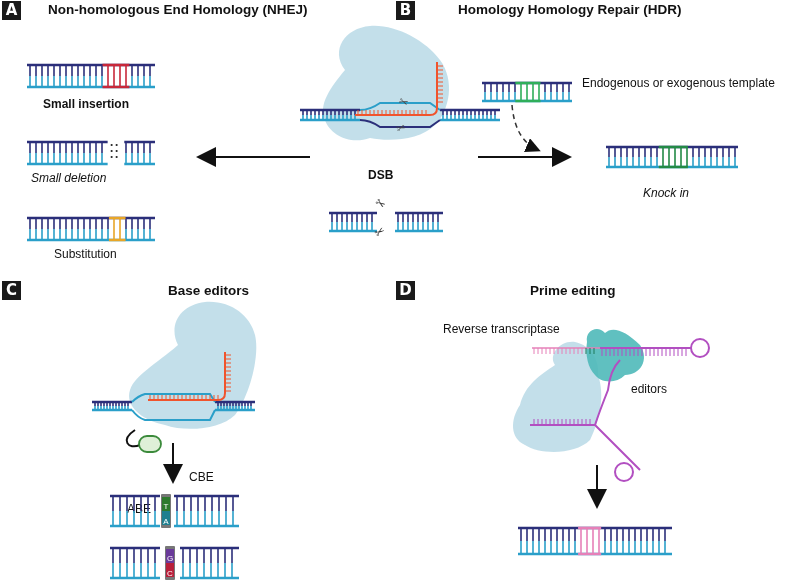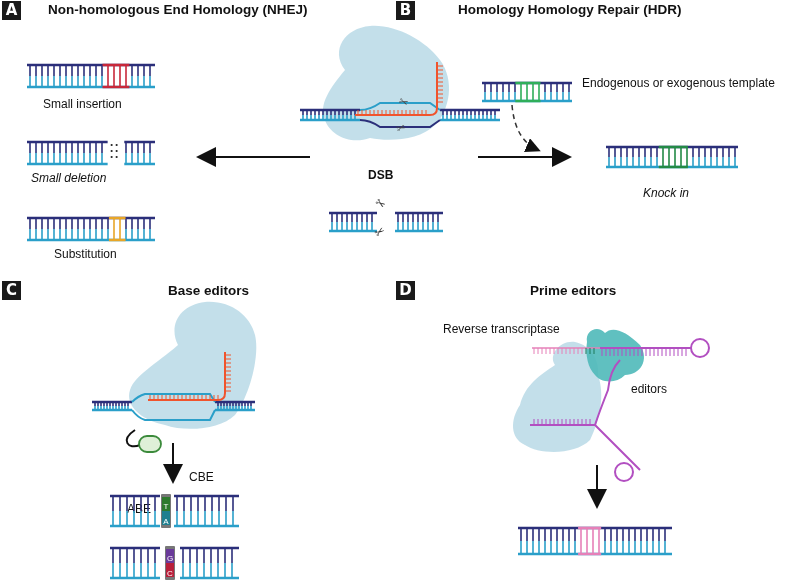--- a/index.html
+++ b/index.html
@@ -16,23 +16,23 @@
 <div class="badge" style="left:2px;top:1px;">A</div>
 <div class="title" style="left:48px;top:2px;">Non-homologous End Homology (NHEJ)</div>
 
 <div class="badge" style="left:396px;top:1px;">B</div>
 <div class="title" style="left:458px;top:2px;">Homology Homology Repair (HDR)</div>
 
 <div class="badge" style="left:2px;top:281px;">C</div>
 <div class="title" style="left:140px;top:283px;margin-left:28px;">Base editors</div>
 
 <div class="badge" style="left:396px;top:281px;">D</div>
-<div class="title" style="left:530px;top:283px;">Prime editors</div>
-
-<div class="lbl" style="left:43px;top:97px;">Small insertion</div>
+<div class="title" style="left:530px;top:283px;">Prime editing</div>
+
+<div class="lbl" style="left:43px;top:97px;font-weight:bold;">Small insertion</div>
 <div class="lbl" style="left:31px;top:171px;font-style:italic;">Small deletion</div>
 <div class="lbl" style="left:54px;top:247px;">Substitution</div>
 
 <div class="lbl" style="left:368px;top:168px;font-weight:bold;">DSB</div>
 
 <div class="lbl" style="left:582px;top:76px;">Endogenous or exogenous template</div>
 <div class="lbl ital" style="left:643px;top:178px;margin-top:8px;">Knock in</div>
 
 <div class="lbl" style="left:127px;top:470px;margin-top:32px;">ABE</div>
 <div class="lbl" style="left:189px;top:470px;">CBE</div>

